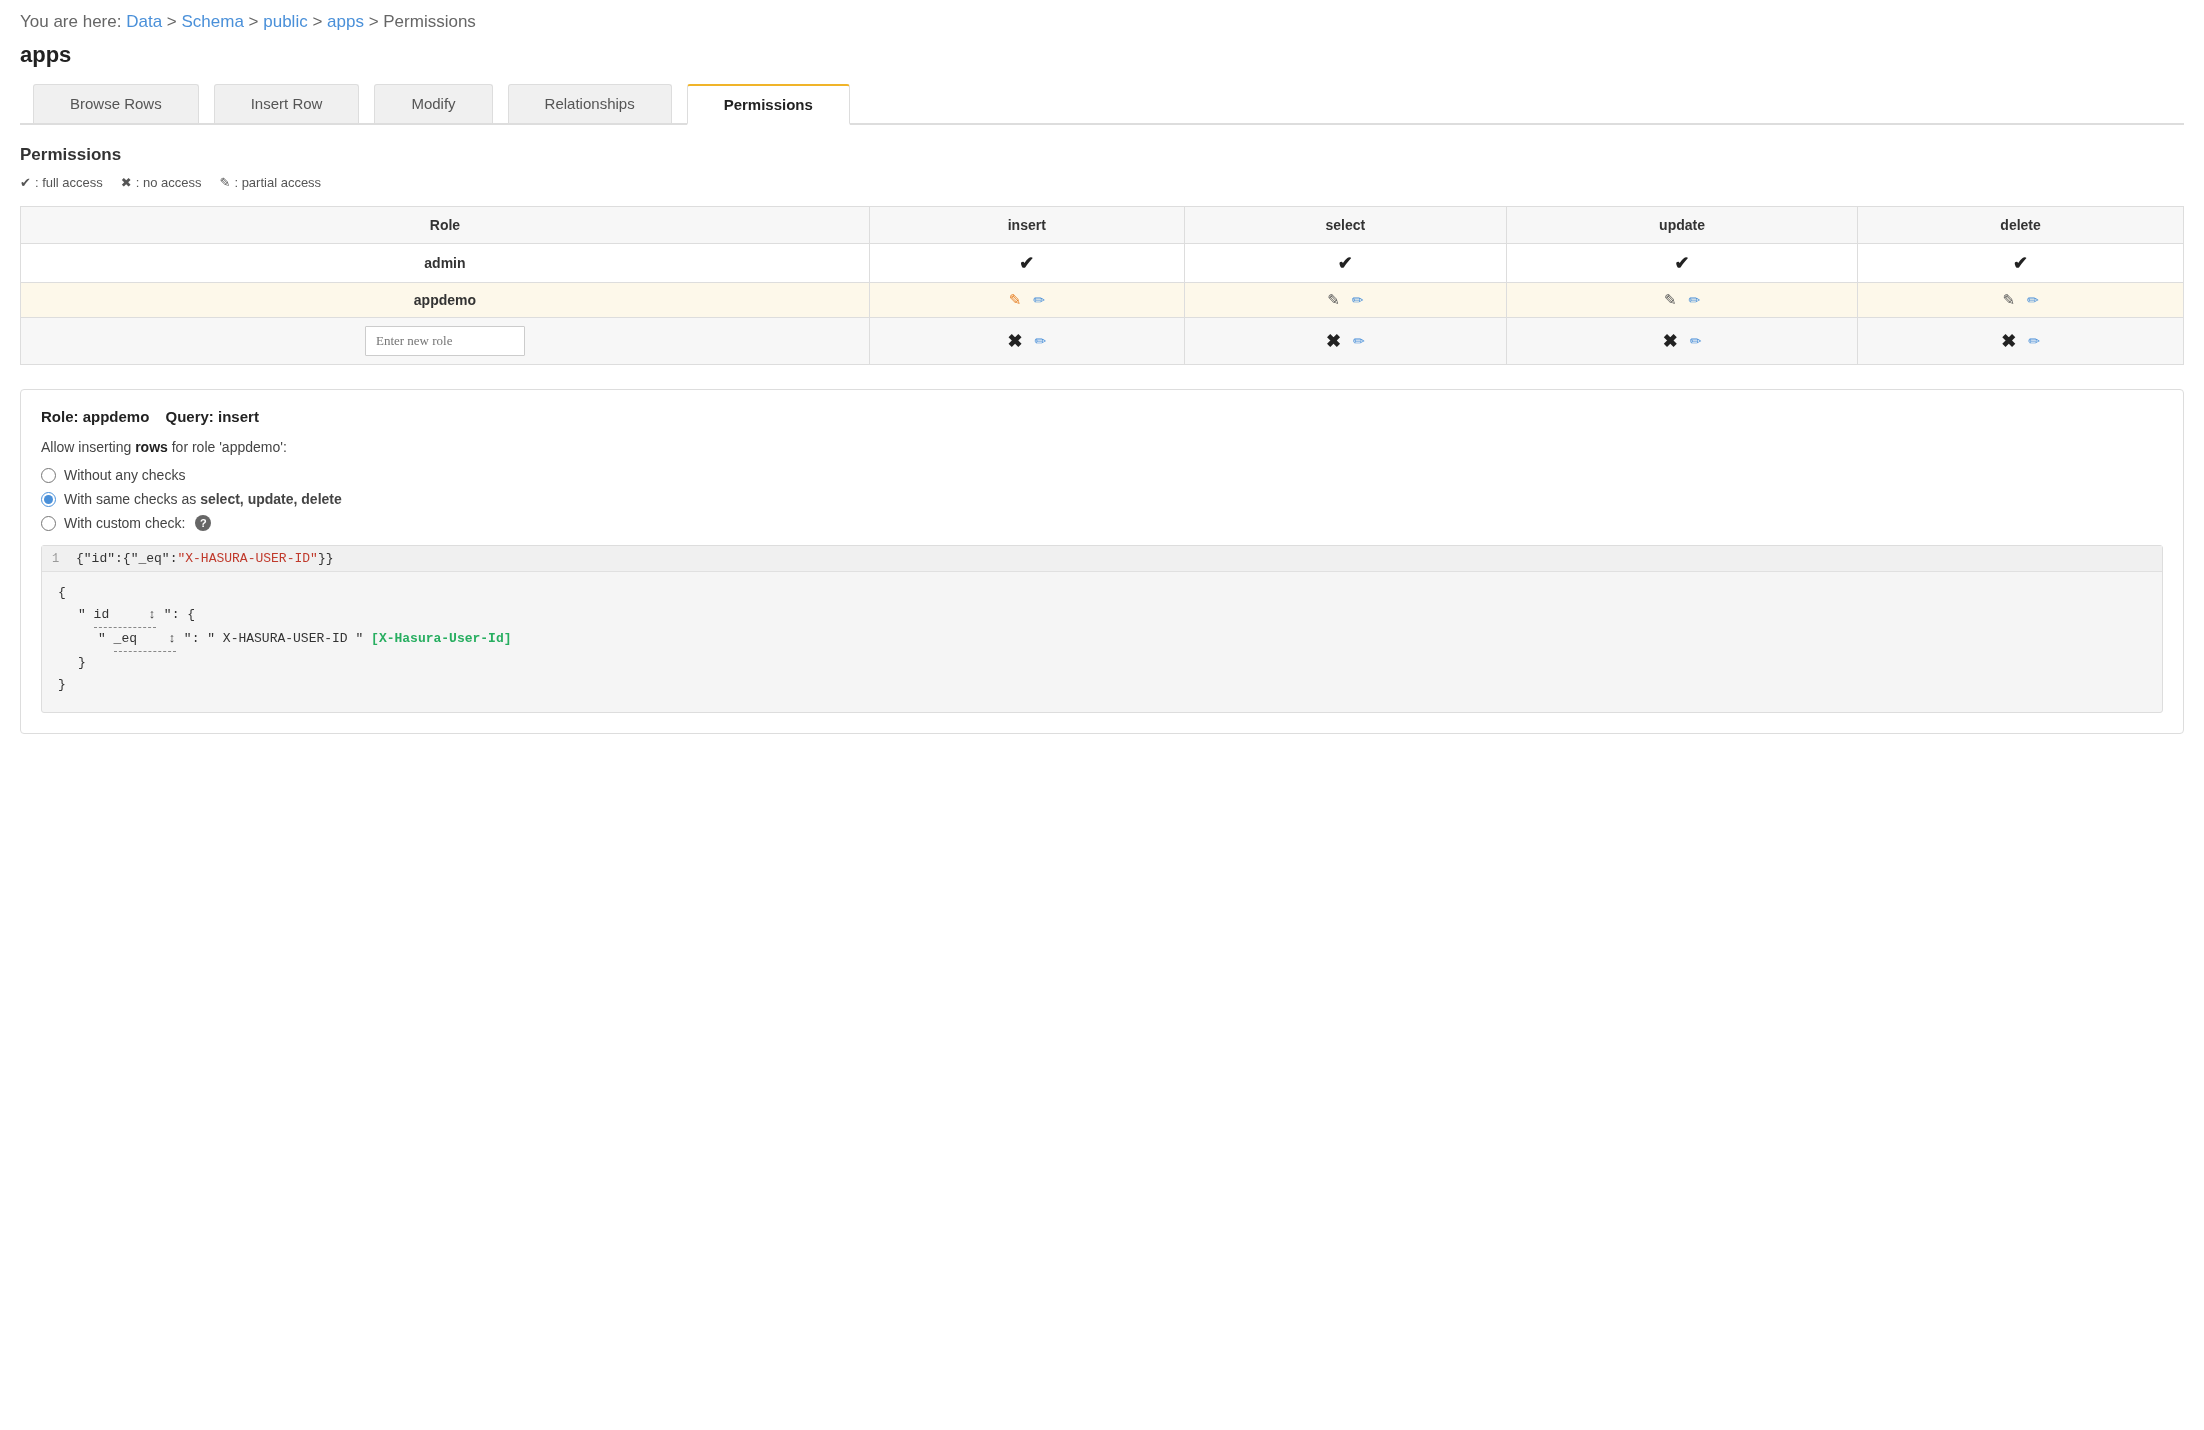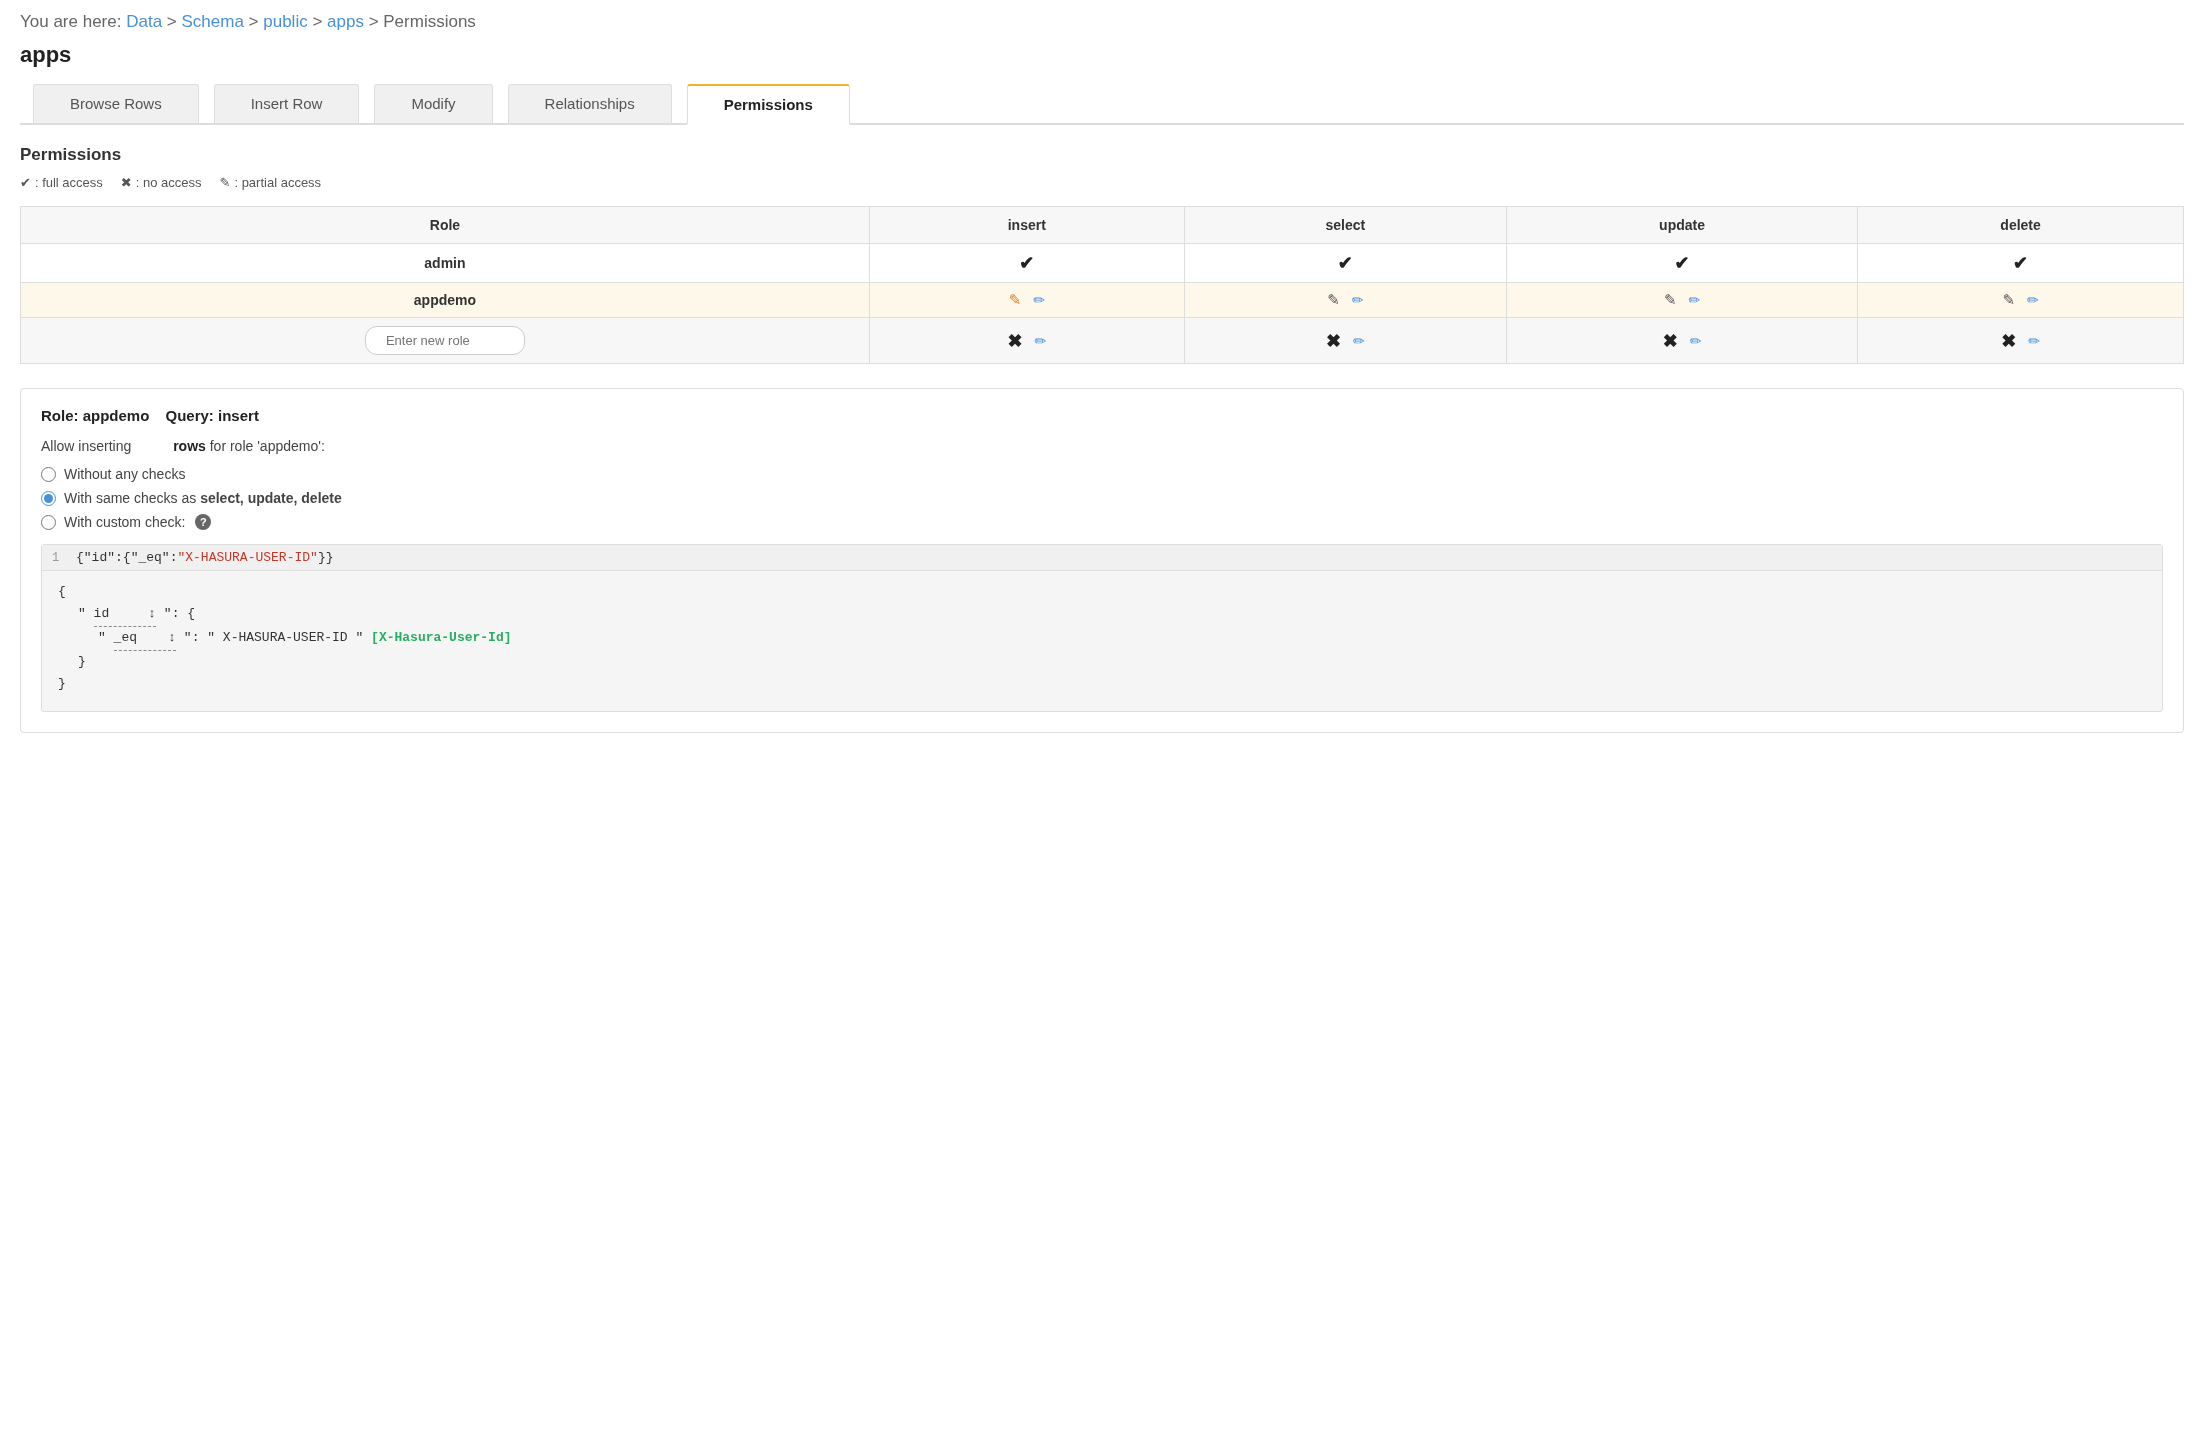--- a/index.html
+++ b/index.html
@@ -129,26 +129,27 @@
       cursor: pointer;
     }
     .cell-pair {
       display: flex;
       align-items: center;
       justify-content: center;
       gap: 12px;
     }
     .new-role-input {
       border: 1px solid #ccc;
-      border-radius: 12px;
-      padding: 6px 20px;
+      border-radius: 1px;
+      padding: 6px 10px;
       font-size: 13px;
       width: 160px;
       color: #999;
       background: #fff;
+      font-family: Liberation Serif, serif;
     }
     .query-panel {
       border: 1px solid #ddd;
       border-radius: 4px;
       background: #fff;
       padding: 18px 20px 20px 20px;
     }
     .query-panel-header {
       font-size: 15px;
       font-weight: bold;
@@ -164,21 +165,20 @@
       text-align: right;
     }
     .allow-text {
       font-size: 14px;
       margin-bottom: 12px;
       color: #444;
     }
     .allow-text strong {
       font-weight: bold;
       color: #222;
-      margin-left: 38px;
     }
     .radio-group {
       display: flex;
       flex-direction: column;
       gap: 8px;
       margin-bottom: 14px;
     }
     .radio-item {
       display: flex;
       align-items: flex-end;

